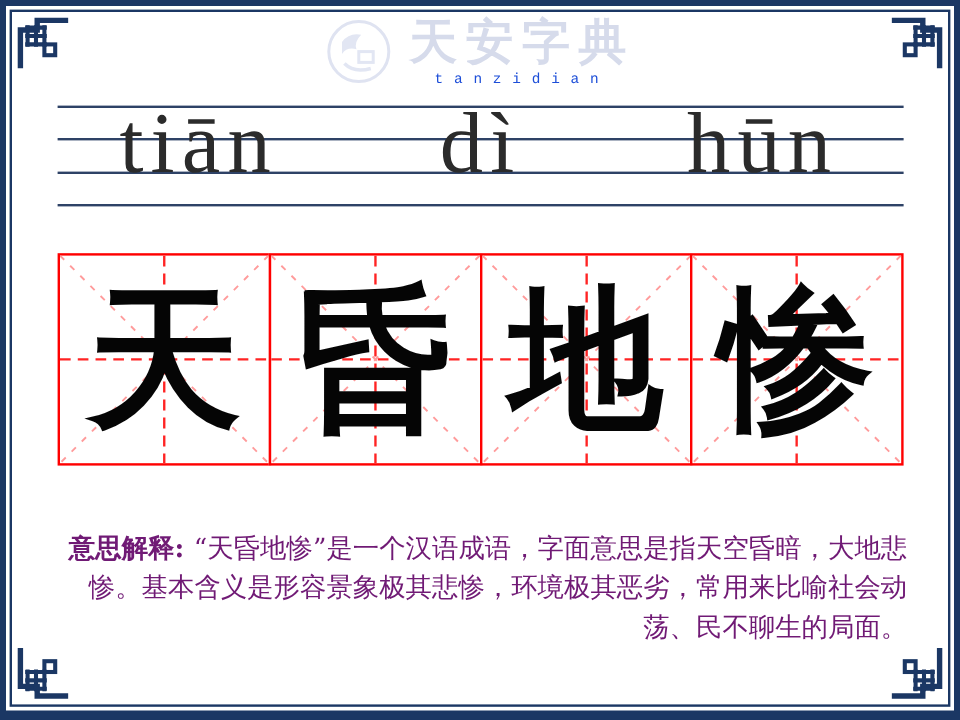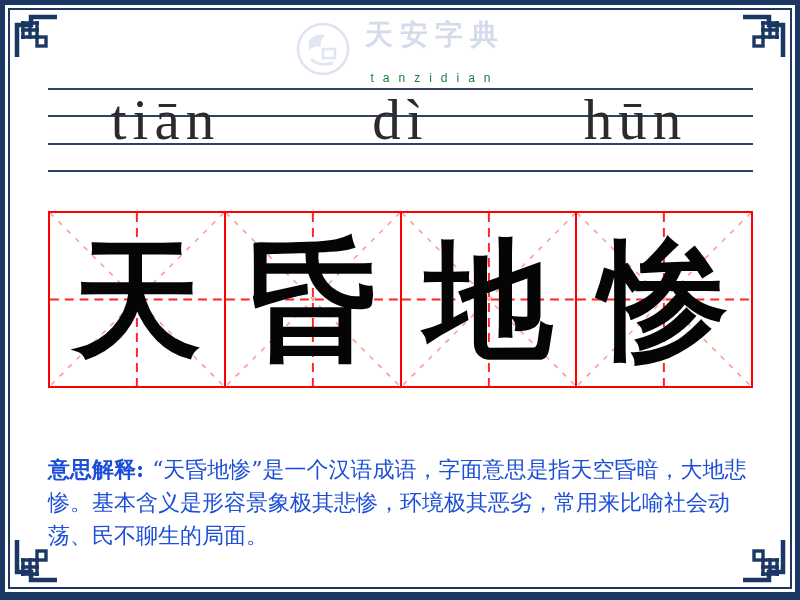--- a/index.html
+++ b/index.html
@@ -18,49 +18,49 @@
   .corner.tr{right:6px;top:6px;transform:scaleX(-1);}
   .corner.bl{left:6px;bottom:6px;transform:scaleY(-1);}
   .corner.br{right:6px;bottom:6px;transform:scale(-1,-1);}
 
   
   .header{position:absolute;left:0;top:8px;width:790px;display:flex;
           justify-content:center;align-items:center;gap:14px;}
   .logo-circle{width:56px;height:56px;flex:0 0 auto;}
   .title-block{display:flex;flex-direction:column;align-items:center;}
   .site-title{font-family:"DejaVu Serif","Liberation Serif",serif;
-          font-size:28px;font-weight:700;color:#d6dbeb;letter-spacing:7px;
+          font-size:40px;font-weight:700;color:#d6dbeb;letter-spacing:7px;
           line-height:44px;white-space:nowrap;}
-  .site-subtitle{font-family:Liberation Sans, sans-serif;font-size:12px;
-          color:#15803d;letter-spacing:9px;margin-top:14px;}
+  .site-subtitle{font-family:Liberation Mono, monospace;font-size:12px;
+          color:#1d4ed8;letter-spacing:9px;margin-top:2px;}
 
   
   .pinyin-grid{position:absolute;left:43px;top:83px;width:705px;height:84px;}
   .grid-line{position:absolute;left:0;width:100%;height:2px;background:#2e4266;}
   .gl1{top:0;} .gl2{top:27px;} .gl3{top:55px;} .gl4{top:82px;}
   .pinyin-row{position:absolute;left:0;top:3px;width:100%;display:flex;}
   .pinyin-cell{flex:1;text-align:center;
           font-family:"Liberation Serif","DejaVu Serif",serif;
-          font-size:57px;line-height:57px;color:#2b2b2b;letter-spacing:6px;}
+          font-size:72px;line-height:57px;color:#2b2b2b;letter-spacing:6px;}
 
   
   .char-boxes{position:absolute;left:43px;top:206px;width:705px;height:177px;
           display:flex;}
   .char-box{flex:1;position:relative;border:2px solid #ff0000;background:#fff;
           display:flex;align-items:center;justify-content:center;}
   .char-box + .char-box{margin-left:-2px;}
   .guides{position:absolute;inset:0;width:100%;height:100%;}
   .hanzi{position:relative;z-index:1;font-size:128px;line-height:128px;
           font-weight:700;color:#050505;
           font-family:"DejaVu Sans",sans-serif;}
 
   
-  .definition{position:absolute;left:43px;top:448px;width:708px;
+  .definition{position:absolute;left:43px;top:436px;width:708px;
           font-family:"DejaVu Serif","Liberation Serif",serif;
-          font-size:22px;line-height:33px;color:#1d4ed8;text-align:left;}
+          font-size:22px;line-height:33px;color:#701a75;text-align:right;}
   .def-label{font-weight:700;margin-right:8px;}
 </style>
 </head>
 <body>
 
 <div class="page">
 
   <div class="inner-frame"></div>
 
   <svg class="corner tl" viewBox="0 0 46 46">

